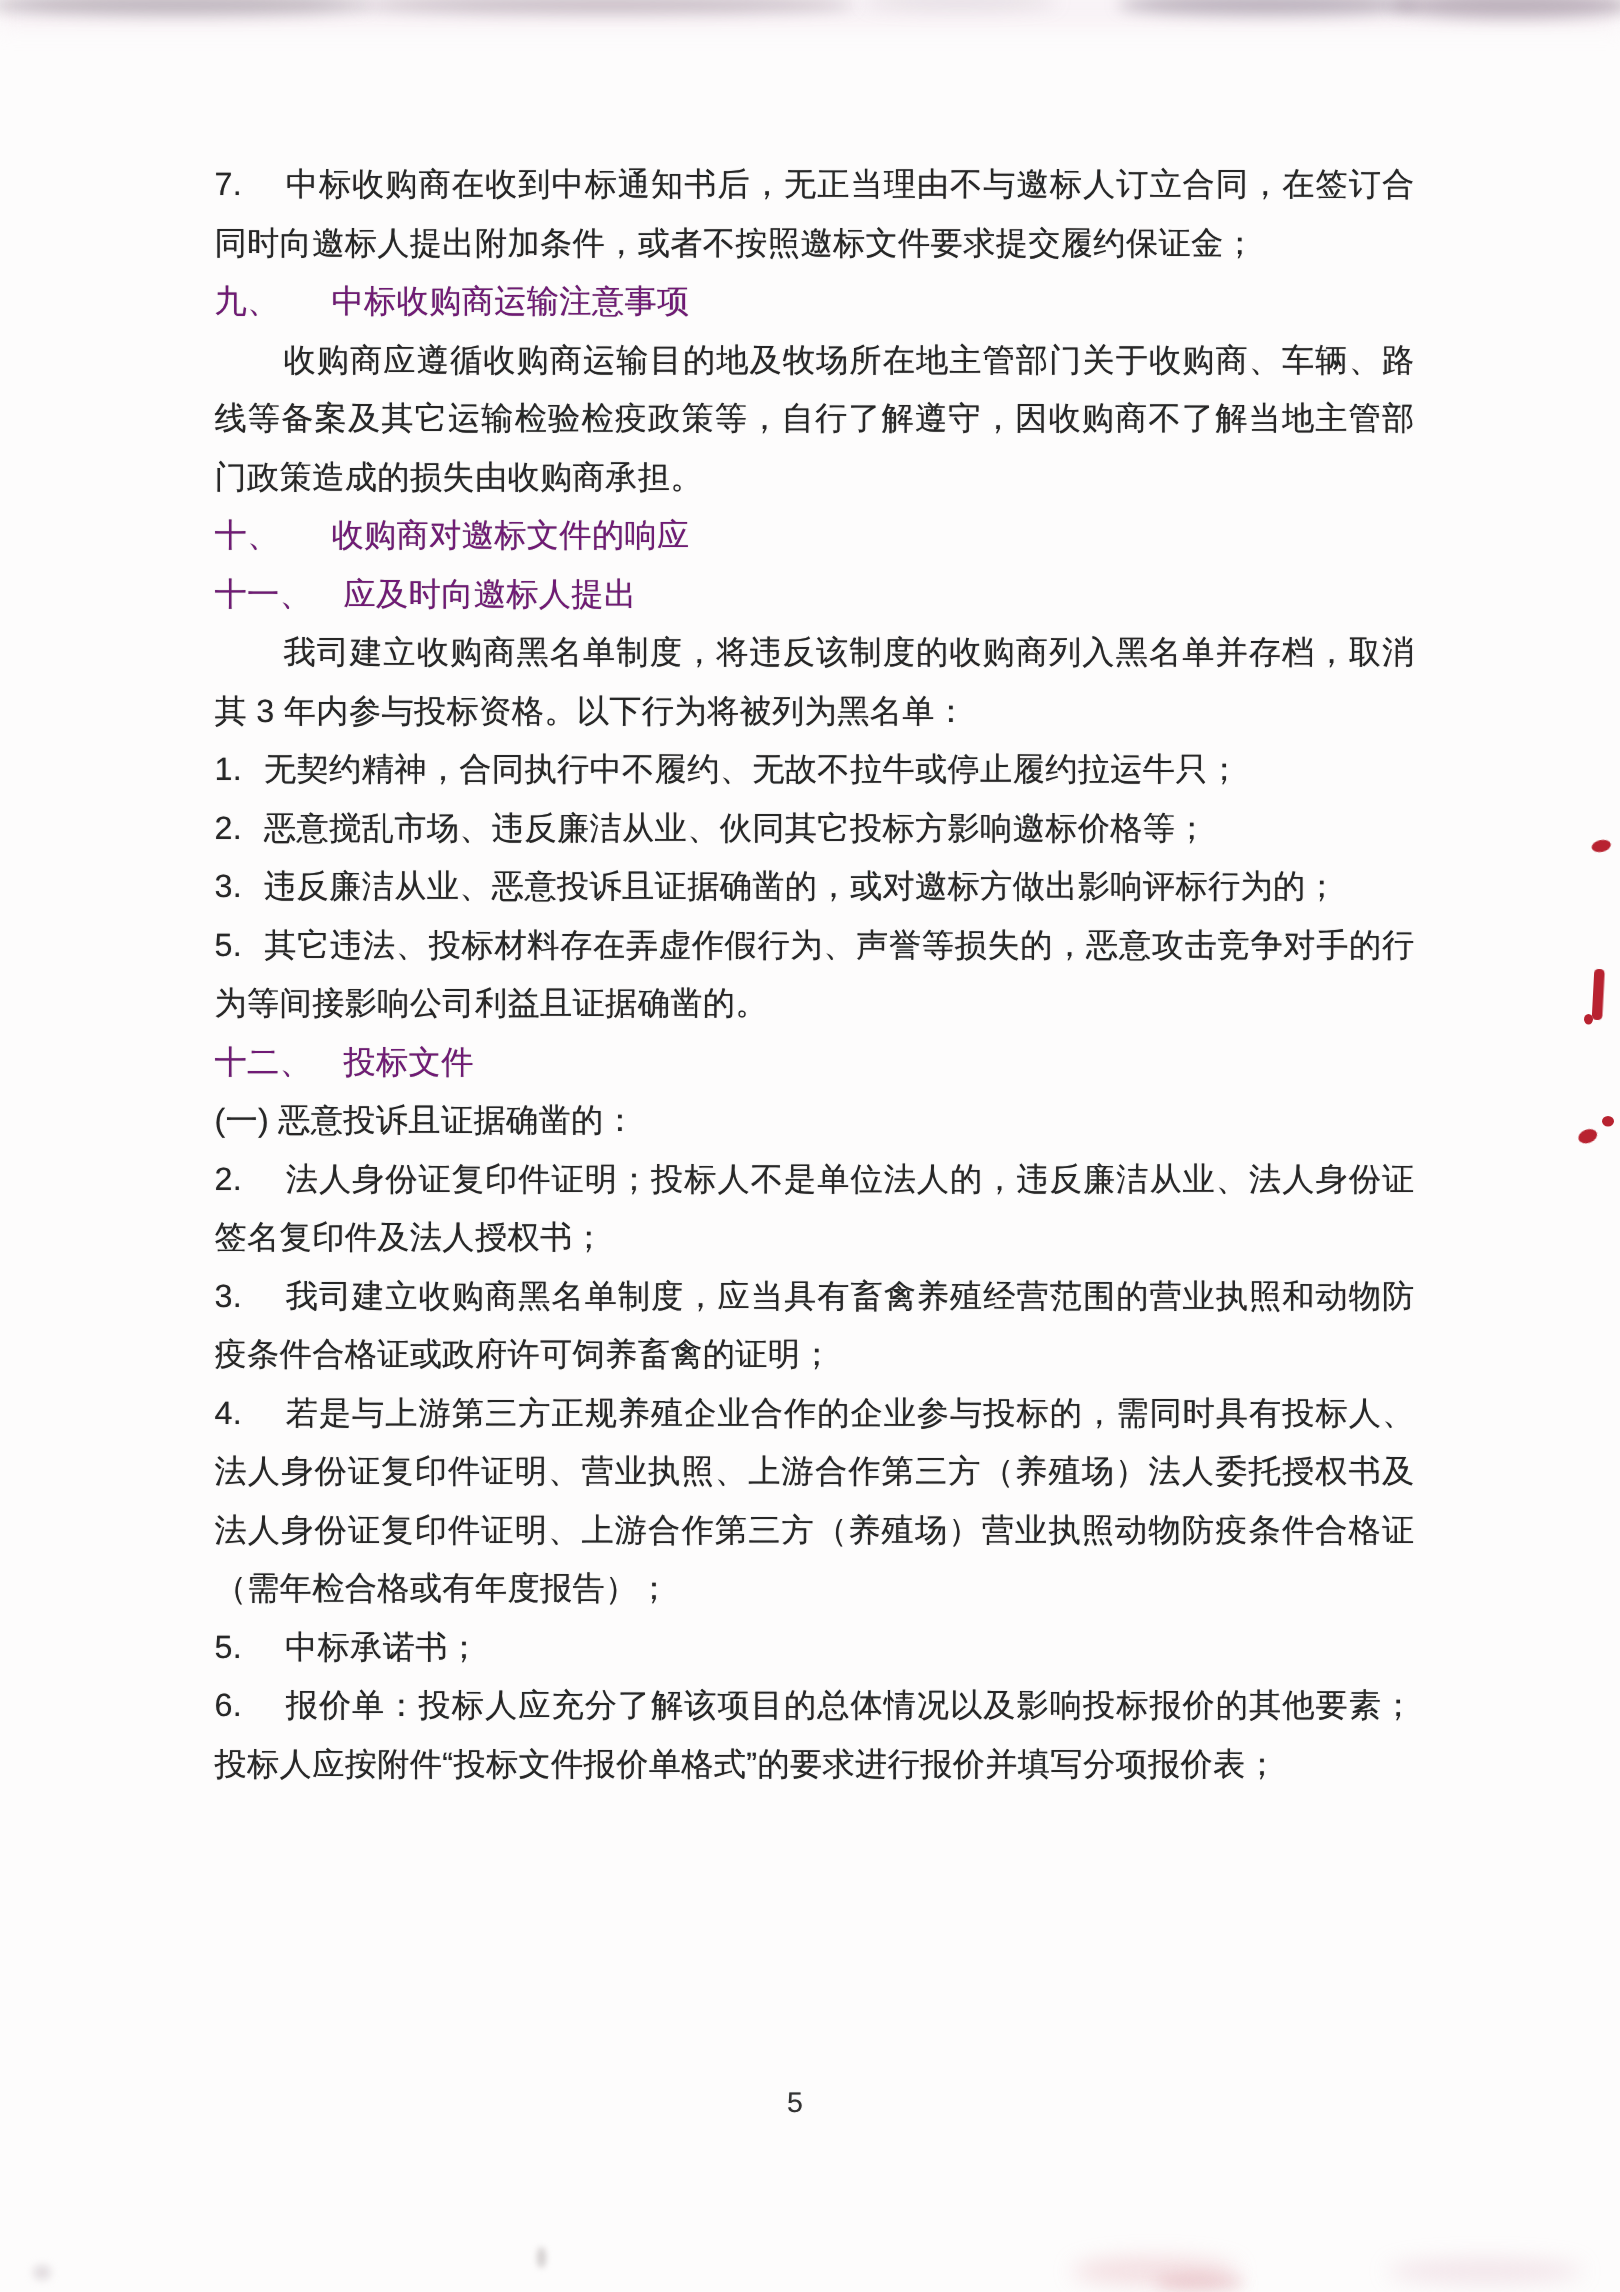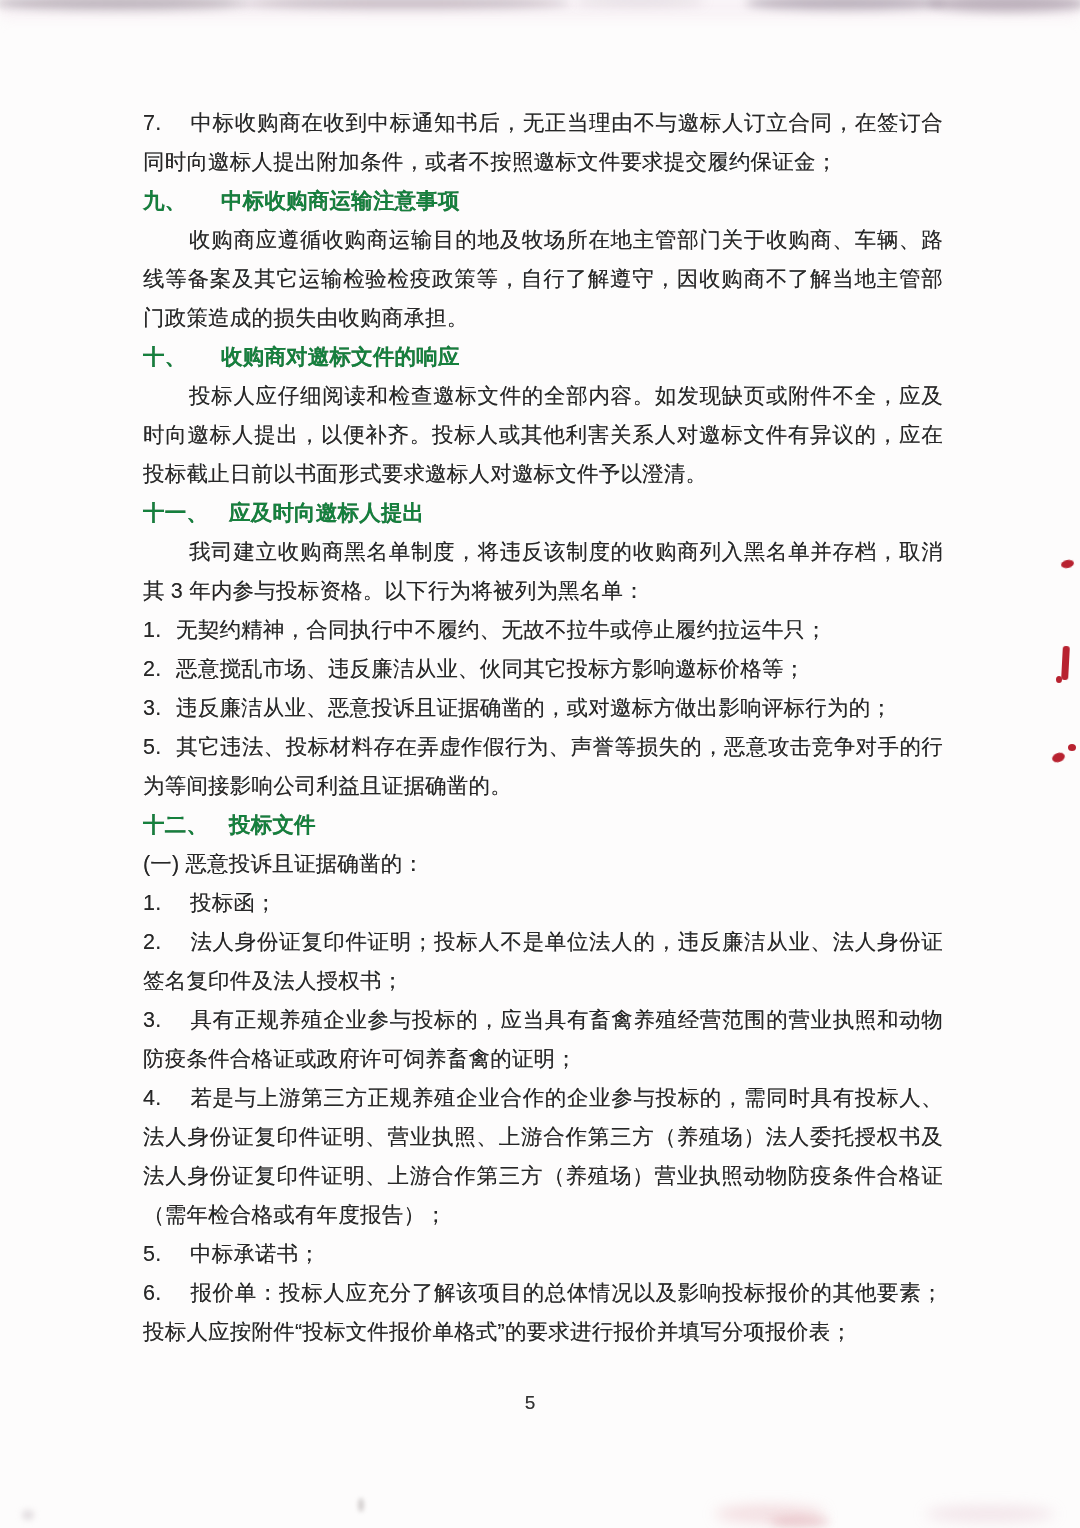--- a/index.html
+++ b/index.html
@@ -9,21 +9,21 @@
     font-family:"Liberation Sans","DejaVu Sans",sans-serif;
     color:#272727;
   }
   .content{
     position:absolute;left:143px;top:104px;width:800px;
     font-size:21.5px;line-height:39px;letter-spacing:.2px;
     text-align:justify;
     text-shadow:0 0 .6px rgba(45,45,45,.55);
   }
   .content p{margin:0;padding:0;}
-  .hd{font-weight:bold;color:#15803d;}
+  .hd{font-weight:normal;color:#701a75;}
   .num{display:inline-block;}
   .n78{width:78px;}
   .n86{width:86px;}
   .mk{display:inline-block;}
   .m47{width:47px;}
   .m33{width:33px;}
   .m-paren{margin-right:6px;}
   .ind{text-indent:46px;}
   .pageno{
     position:absolute;top:1388px;left:0;width:1060px;text-align:center;
@@ -66,38 +66,36 @@
   <div class="content">
 
     <p><span class="mk m47">7.</span><span>中标收购商在收到中标通知书后，无正当理由不与邀标人订立合同，在签订合同时向邀标人提出附加条件，或者不按照邀标文件要求提交履约保证金；</span></p>
 
     <p class="hd"><span class="num n78">九、</span><span>中标收购商运输注意事项</span></p>
 
     <p class="ind">收购商应遵循收购商运输目的地及牧场所在地主管部门关于收购商、车辆、路线等备案及其它运输检验检疫政策等，自行了解遵守，因收购商不了解当地主管部门政策造成的损失由收购商承担。</p>
 
     <p class="hd"><span class="num n78">十、</span><span>收购商对邀标文件的响应</span></p>
 
-    <p class="ind">投标人应仔细阅读和检查邀标文件的全部内容。如发现缺页或附件不全，应及时向邀标人提出，以便补齐。投标人或其他利害关系人对邀标文件有异议的，应在投标截止日前以书面形式要求邀标人对邀标文件予以澄清。</p>
 
     <p class="hd"><span class="num n86">十一、</span><span>应及时向邀标人提出</span></p>
 
     <p class="ind">我司建立收购商黑名单制度，将违反该制度的收购商列入黑名单并存档，取消其 3 年内参与投标资格。以下行为将被列为黑名单：</p>
 
     <p><span class="mk m33">1.</span><span>无契约精神，合同执行中不履约、无故不拉牛或停止履约拉运牛只；</span></p>
     <p><span class="mk m33">2.</span><span>恶意搅乱市场、违反廉洁从业、伙同其它投标方影响邀标价格等；</span></p>
     <p><span class="mk m33">3.</span><span>违反廉洁从业、恶意投诉且证据确凿的，或对邀标方做出影响评标行为的；</span></p>
     <p><span class="mk m33">5.</span><span>其它违法、投标材料存在弄虚作假行为、声誉等损失的，恶意攻击竞争对手的行为等间接影响公司利益且证据确凿的。</span></p>
 
     <p class="hd"><span class="num n86">十二、</span><span>投标文件</span></p>
 
     <p><span class="mk m-paren">(一)</span><span>恶意投诉且证据确凿的：</span></p>
 
-    <p><span class="mk m47">1.</span><span>投标函；</span></p>
     <p><span class="mk m47">2.</span><span>法人身份证复印件证明；投标人不是单位法人的，违反廉洁从业、法人身份证签名复印件及法人授权书；</span></p>
-    <p><span class="mk m47">3.</span><span>具有正规养殖企业参与投标的，应当具有畜禽养殖经营范围的营业执照和动物防疫条件合格证或政府许可饲养畜禽的证明；</span></p>
+    <p><span class="mk m47">3.</span><span>我司建立收购商黑名单制度，应当具有畜禽养殖经营范围的营业执照和动物防疫条件合格证或政府许可饲养畜禽的证明；</span></p>
     <p><span class="mk m47">4.</span><span>若是与上游第三方正规养殖企业合作的企业参与投标的，需同时具有投标人、法人身份证复印件证明、营业执照、上游合作第三方（养殖场）法人委托授权书及法人身份证复印件证明、上游合作第三方（养殖场）营业执照动物防疫条件合格证（需年检合格或有年度报告）；</span></p>
     <p><span class="mk m47">5.</span><span>中标承诺书；</span></p>
     <p><span class="mk m47">6.</span><span>报价单：投标人应充分了解该项目的总体情况以及影响投标报价的其他要素；投标人应按附件“投标文件报价单格式”的要求进行报价并填写分项报价表；</span></p>
 
   </div>
 
   <div class="pageno">5</div>
 
   <div class="ink ink-a" style="background: rgb(184, 34, 48);"></div>
   <div class="ink ink-b1" style="background: rgb(184, 34, 48);"></div>

